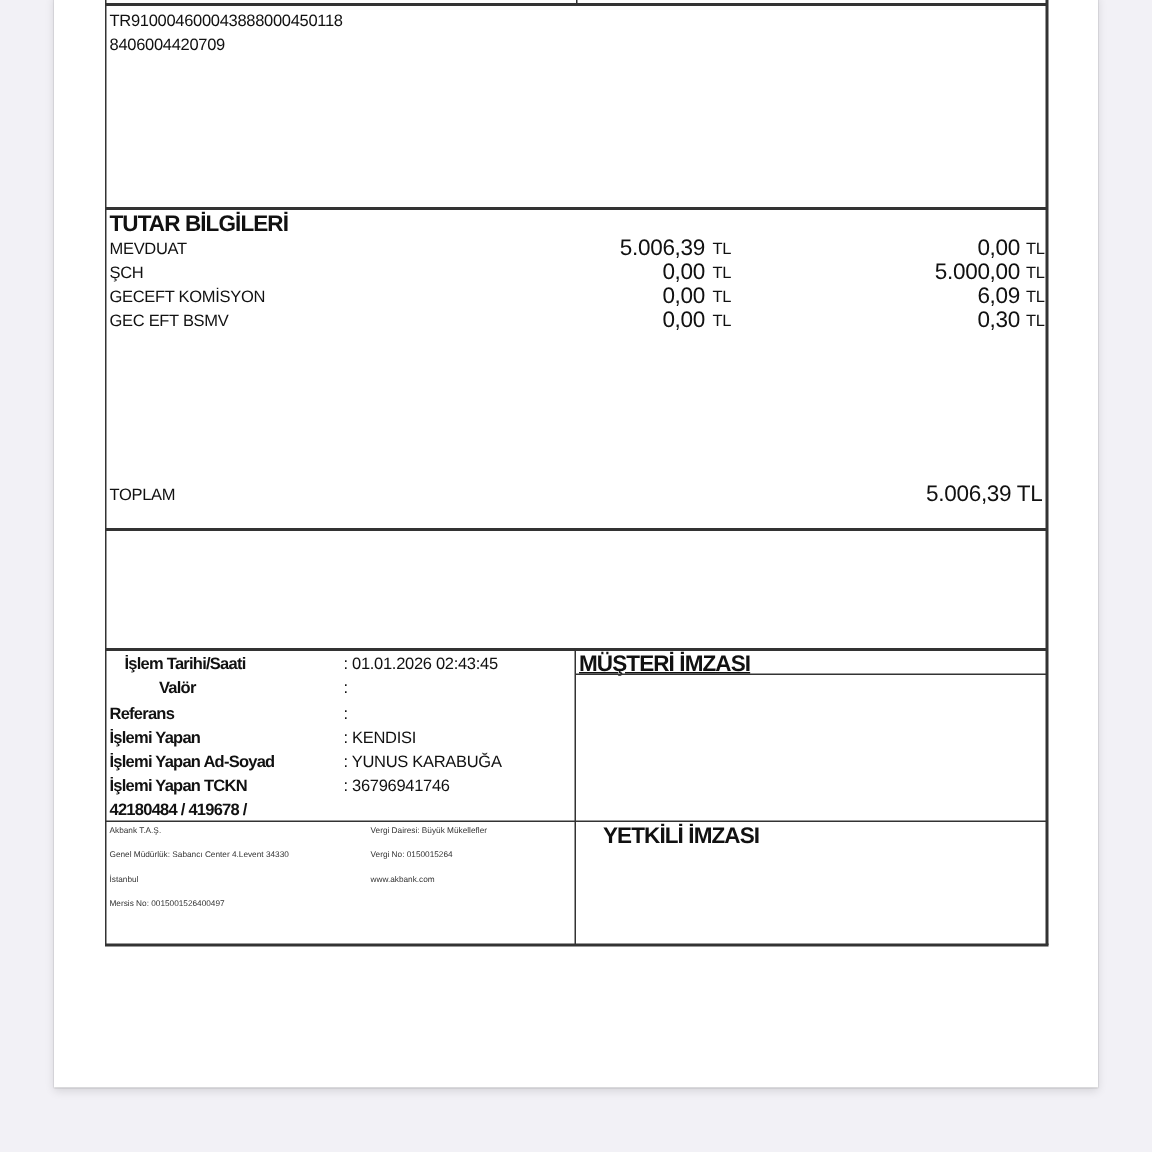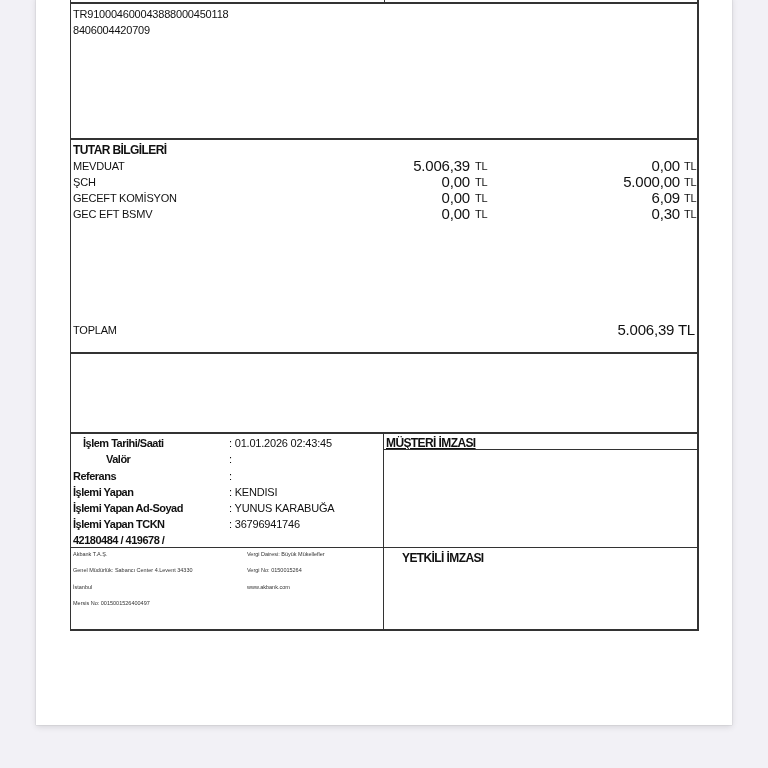--- a/index.html
+++ b/index.html
@@ -11,21 +11,21 @@
     color:#111;
   }
   .page {
     position:absolute; left:36px; top:-4px; width:696px; height:729px;
     background:#ffffff;
     box-shadow:0 2px 6px rgba(0,0,0,0.12), 0 0 1px rgba(0,0,0,0.25);
   }
   .ln { position:absolute; background:#333; }
   .t { position:absolute; font-size:11px; line-height:14px; white-space:nowrap; letter-spacing:-0.2px; }
   .b { font-weight:bold; letter-spacing:-0.5px; }
-  .h { font-size:12px; font-weight:bold; letter-spacing:-0.6px; }
+  .h { font-size:15px; font-weight:bold; letter-spacing:-0.6px; }
   .sm { font-size:5.5px; line-height:7px; color:#333; letter-spacing:0; }
   .amt { position:absolute; font-size:15px; line-height:14px; white-space:nowrap; text-align:right; letter-spacing:-0.2px; }
 </style>
 </head>
 <body>
 
 <div class="page">
 
   <div class="ln" style="left:34px; top:6px; width:628px; height:2px;"></div>
   <div class="ln" style="left:34px; top:0px; width:1px; height:634px;"></div>

